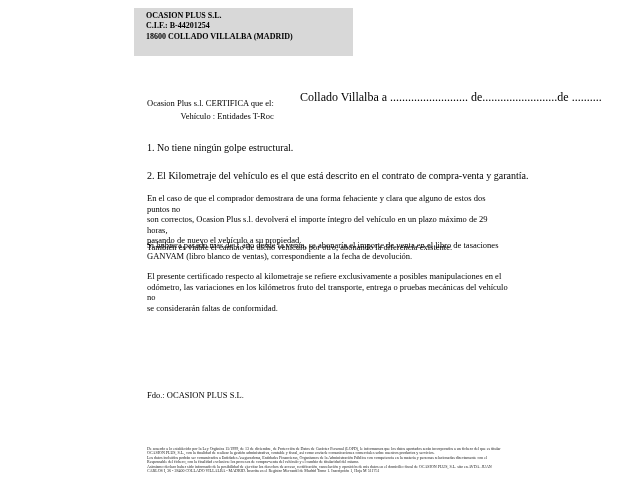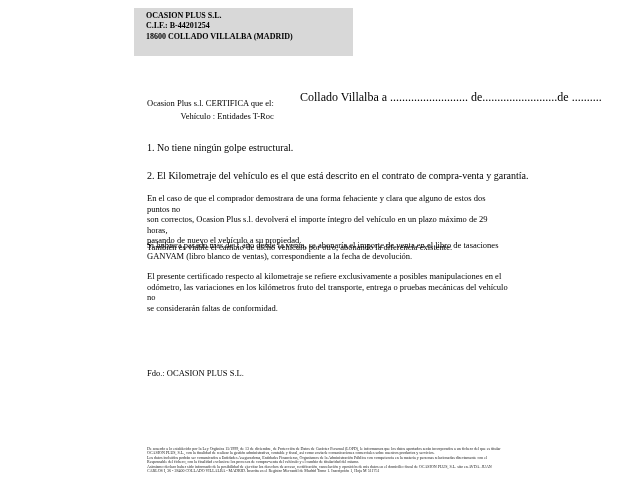--- a/index.html
+++ b/index.html
@@ -43,21 +43,21 @@
   .para {
     position: absolute; left: 147px; width: 362px;
     font-size: 8.5px; line-height: 10.6px;
     white-space: pre-line;
   }
   .para-1 { top: 193px; }
   .para-2 { top: 242px; }
   .para-3 { top: 240px; }
   .para-4 { top: 271px; }
 
-  .signature { position: absolute; left: 147px; top: 368px; font-size: 8.5px; white-space: nowrap; }
+  .signature { position: absolute; left: 147px; top: 390px; font-size: 8.5px; white-space: nowrap; }
 
   .legal-footer { position: absolute; left: 147px; top: 447px; width: 460px; }
   .legal-footer div {
     font-size: 4px; line-height: 4.4px;
     white-space: nowrap; overflow: hidden;
     color: #1a1a1a;
   }
 </style>
 </head>
 <body style="background: rgb(255, 255, 255); color: rgb(0, 0, 0);">

